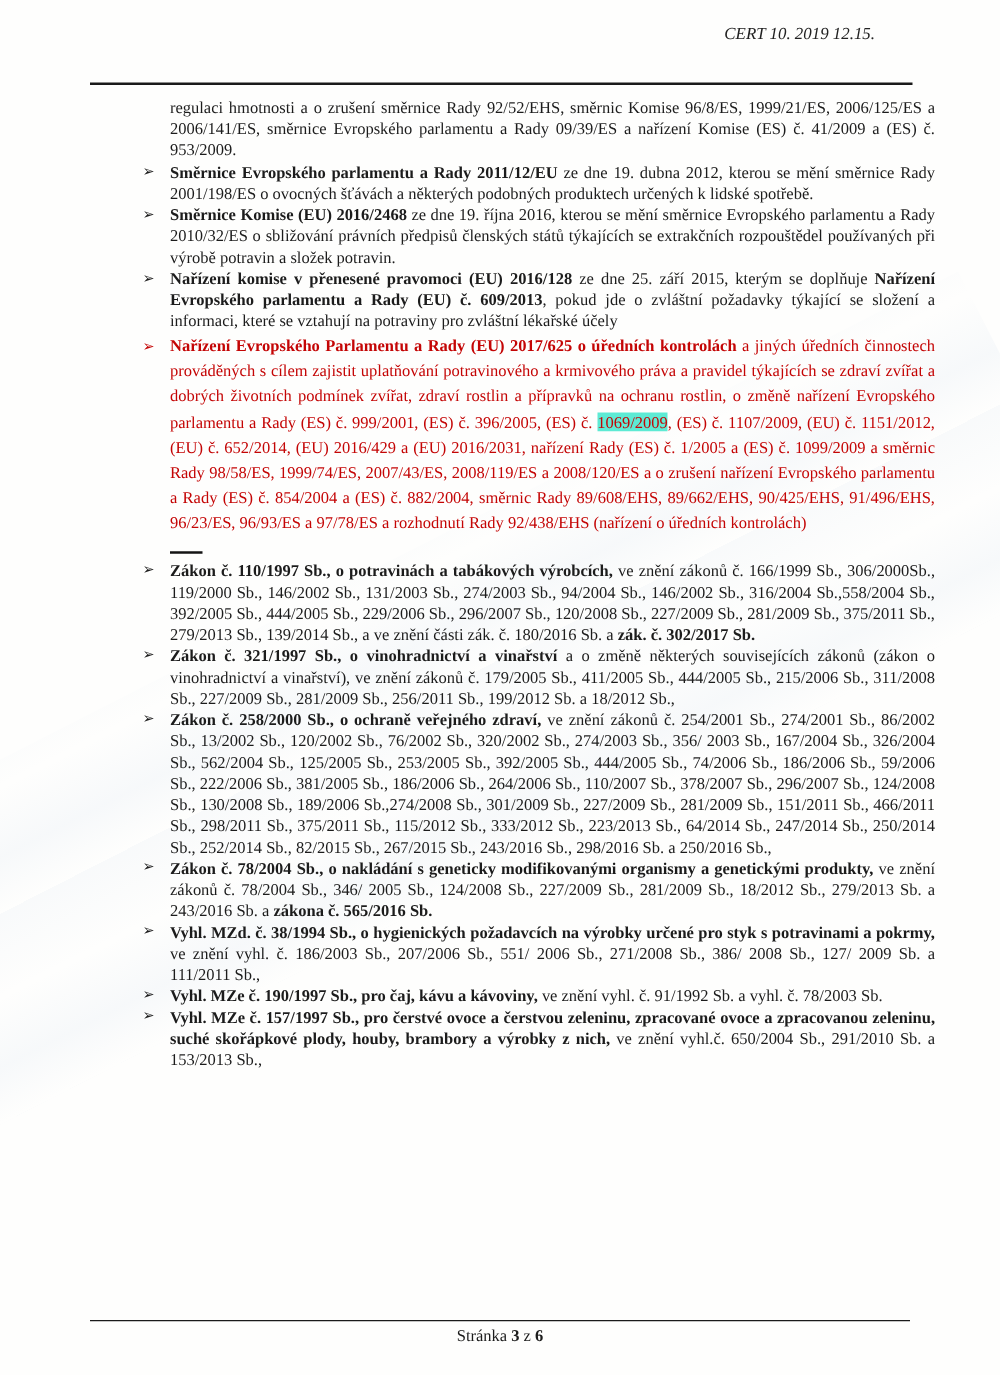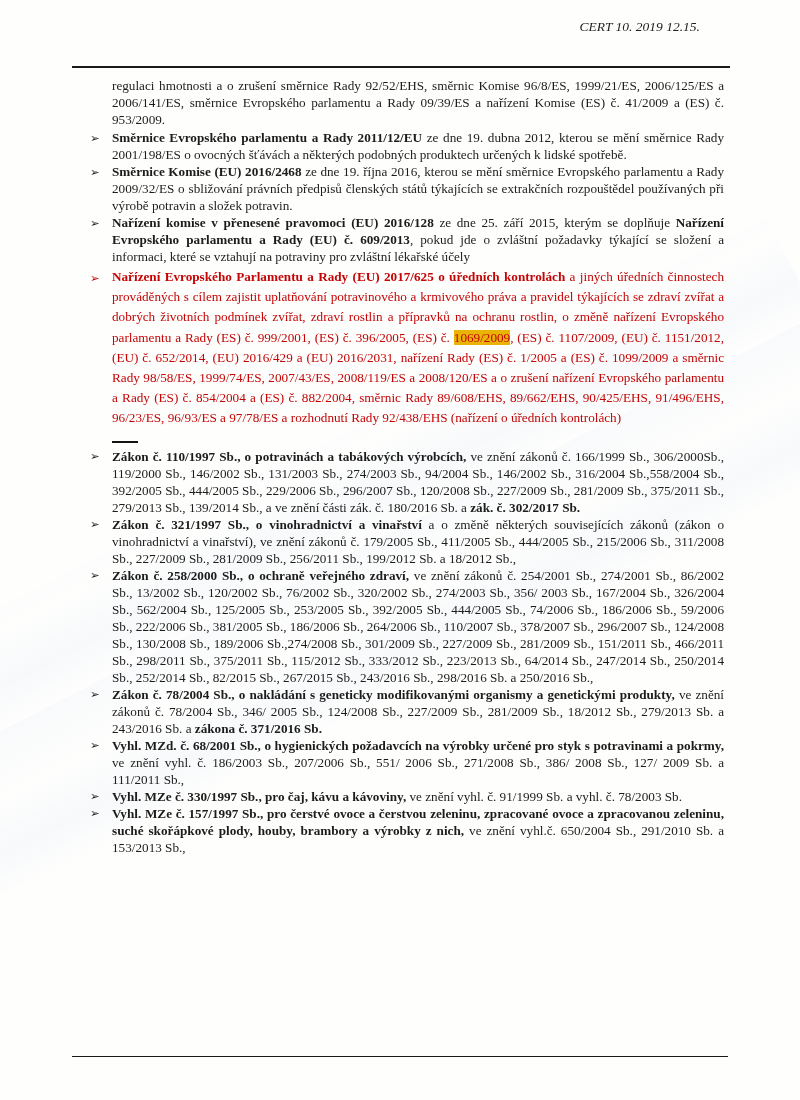--- a/index.html
+++ b/index.html
@@ -20,33 +20,33 @@
   }
   .header-ref {
     position:absolute; top:19px; right:100px;
     font-style:italic; font-size:13.5px; color:#222; z-index:2;
   }
   .top-rule {
     position:absolute; top:66px; left:72px; width:658px;
     border-top:2px solid #1a1a1a; z-index:2;
   }
   .content {
-    position:absolute; top:77px; left:112px; width:612px;
+    position:absolute; top:77px; left:136px; width:612px;
     font-size:13.2px; line-height:17px; text-align:justify; z-index:1;
   }
   .intro { margin:0 0 1px 0; }
   .item { position:relative; margin:0; }
   .marker {
     position:absolute; left:-22px; top:0.5px;
     font-size:11.5px; line-height:17px;
   }
   .b { font-weight:bold; }
   .red { color:#c40505; line-height:20.2px; margin-top:2px; }
   .red .marker { color:#c40505; line-height:20.2px; }
-  .hl { background:#eab308; }
+  .hl { background:#5eead4; }
   .short-rule {
     width:26px; border-top:2px solid #141414;
     margin:12px 0 5px 0;
   }
   .footer-rule {
     position:absolute; left:72px; width:656px; top:1056px;
     border-top:1.6px solid #1a1a1a; z-index:2;
   }
   .page-number {
     position:absolute; top:1061px; left:0; width:100%;
@@ -62,34 +62,37 @@
 
   <div class="header-ref">CERT 10. 2019 12.15.</div>
 
   <div class="top-rule"></div>
 
   <div class="content">
     <p class="intro">regulaci hmotnosti a o zrušení směrnice Rady 92/52/EHS, směrnic Komise 96/8/ES, 1999/21/ES, 2006/125/ES a 2006/141/ES, směrnice Evropského parlamentu a Rady 09/39/ES a nařízení Komise (ES) č. 41/2009 a (ES) č. 953/2009.</p>
 
     <div>
         <div class="item"><span class="marker">➢</span><span class="b">Směrnice Evropského parlamentu a Rady 2011/12/EU</span><span> ze dne 19. dubna 2012, kterou se mění směrnice Rady 2001/198/ES o ovocných šťávách a některých podobných produktech určených k lidské spotřebě.</span></div>
-        <div class="item"><span class="marker">➢</span><span class="b">Směrnice Komise (EU) 2016/2468</span><span> ze dne 19. října 2016, kterou se mění směrnice Evropského parlamentu a Rady 2009/32/ES o sbližování právních předpisů členských států týkajících se extrakčních rozpouštědel používaných při výrobě potravin a složek potravin.</span></div>
+        <div class="item"><span class="marker">➢</span><span class="b">Směrnice Komise (EU) 2016/2468</span><span> ze dne 19. října 2016, kterou se mění směrnice Evropského parlamentu a Rady 2010/32/ES o sbližování právních předpisů členských států týkajících se extrakčních rozpouštědel používaných při výrobě potravin a složek potravin.</span></div>
         <div class="item"><span class="marker">➢</span><span class="b">Nařízení komise v přenesené pravomoci (EU) 2016/128</span><span> ze dne 25. září 2015, kterým se doplňuje </span><span class="b">Nařízení Evropského parlamentu a Rady (EU) č. 609/2013</span><span>, pokud jde o zvláštní požadavky týkající se složení a informaci, které se vztahují na potraviny pro zvláštní lékařské účely</span></div>
         <div class="item red"><span class="marker">➢</span><span class="b">Nařízení Evropského Parlamentu a Rady (EU) 2017/625 o úředních kontrolách</span><span> a jiných úředních činnostech prováděných s cílem zajistit uplatňování potravinového a krmivového práva a pravidel týkajících se zdraví zvířat a dobrých životních podmínek zvířat, zdraví rostlin a přípravků na ochranu rostlin, o změně nařízení Evropského parlamentu a Rady (ES) č. 999/2001, (ES) č. 396/2005, (ES) č. </span><span class="hl">1069/2009</span><span>, (ES) č. 1107/2009, (EU) č. 1151/2012, (EU) č. 652/2014, (EU) 2016/429 a (EU) 2016/2031, nařízení Rady (ES) č. 1/2005 a (ES) č. 1099/2009 a směrnic Rady 98/58/ES, 1999/74/ES, 2007/43/ES, 2008/119/ES a 2008/120/ES a o zrušení nařízení Evropského parlamentu a Rady (ES) č. 854/2004 a (ES) č. 882/2004, směrnic Rady 89/608/EHS, 89/662/EHS, 90/425/EHS, 91/496/EHS, 96/23/ES, 96/93/ES a 97/78/ES a rozhodnutí Rady 92/438/EHS (nařízení o úředních kontrolách)</span></div>
       </div>
 
     <div class="short-rule"></div>
 
     <div>
         <div class="item"><span class="marker">➢</span><span class="b">Zákon č. 110/1997 Sb., o potravinách a tabákových výrobcích,</span><span> ve znění zákonů č. 166/1999 Sb., 306/2000Sb., 119/2000 Sb., 146/2002 Sb., 131/2003 Sb., 274/2003 Sb., 94/2004 Sb., 146/2002 Sb., 316/2004 Sb.,558/2004 Sb., 392/2005 Sb., 444/2005 Sb., 229/2006 Sb., 296/2007 Sb., 120/2008 Sb., 227/2009 Sb., 281/2009 Sb., 375/2011 Sb., 279/2013 Sb., 139/2014 Sb., a ve znění části zák. č. 180/2016 Sb. a </span><span class="b">zák. č. 302/2017 Sb.</span></div>
         <div class="item"><span class="marker">➢</span><span class="b">Zákon č. 321/1997 Sb., o vinohradnictví a vinařství</span><span> a o změně některých souvisejících zákonů (zákon o vinohradnictví a vinařství), ve znění zákonů č. 179/2005 Sb., 411/2005 Sb., 444/2005 Sb., 215/2006 Sb., 311/2008 Sb., 227/2009 Sb., 281/2009 Sb., 256/2011 Sb., 199/2012 Sb. a 18/2012 Sb.,</span></div>
         <div class="item"><span class="marker">➢</span><span class="b">Zákon č. 258/2000 Sb., o ochraně veřejného zdraví,</span><span> ve znění zákonů č. 254/2001 Sb., 274/2001 Sb., 86/2002 Sb., 13/2002 Sb., 120/2002 Sb., 76/2002 Sb., 320/2002 Sb., 274/2003 Sb., 356/ 2003 Sb., 167/2004 Sb., 326/2004 Sb., 562/2004 Sb., 125/2005 Sb., 253/2005 Sb., 392/2005 Sb., 444/2005 Sb., 74/2006 Sb., 186/2006 Sb., 59/2006 Sb., 222/2006 Sb., 381/2005 Sb., 186/2006 Sb., 264/2006 Sb., 110/2007 Sb., 378/2007 Sb., 296/2007 Sb., 124/2008 Sb., 130/2008 Sb., 189/2006 Sb.,274/2008 Sb., 301/2009 Sb., 227/2009 Sb., 281/2009 Sb., 151/2011 Sb., 466/2011 Sb., 298/2011 Sb., 375/2011 Sb., 115/2012 Sb., 333/2012 Sb., 223/2013 Sb., 64/2014 Sb., 247/2014 Sb., 250/2014 Sb., 252/2014 Sb., 82/2015 Sb., 267/2015 Sb., 243/2016 Sb., 298/2016 Sb. a 250/2016 Sb.,</span></div>
-        <div class="item"><span class="marker">➢</span><span class="b">Zákon č. 78/2004 Sb., o nakládání s geneticky modifikovanými organismy a genetickými produkty,</span><span> ve znění zákonů č. 78/2004 Sb., 346/ 2005 Sb., 124/2008 Sb., 227/2009 Sb., 281/2009 Sb., 18/2012 Sb., 279/2013 Sb. a 243/2016 Sb. a </span><span class="b">zákona č. 371/2016 Sb.</span></div>
-        <div class="item"><span class="marker">➢</span><span class="b">Vyhl. MZd. č. 68/2001 Sb., o hygienických požadavcích na výrobky určené pro styk s potravinami a pokrmy,</span><span> ve znění vyhl. č. 186/2003 Sb., 207/2006 Sb., 551/ 2006 Sb., 271/2008 Sb., 386/ 2008 Sb., 127/ 2009 Sb. a 111/2011 Sb.,</span></div>
-        <div class="item"><span class="marker">➢</span><span class="b">Vyhl. MZe č. 330/1997 Sb., pro čaj, kávu a kávoviny,</span><span> ve znění vyhl. č. 91/1999 Sb. a vyhl. č. 78/2003 Sb.</span></div>
+        <div class="item"><span class="marker">➢</span><span class="b">Zákon č. 78/2004 Sb., o nakládání s geneticky modifikovanými organismy a genetickými produkty,</span><span> ve znění zákonů č. 78/2004 Sb., 346/ 2005 Sb., 124/2008 Sb., 227/2009 Sb., 281/2009 Sb., 18/2012 Sb., 279/2013 Sb. a 243/2016 Sb. a </span><span class="b">zákona č. 565/2016 Sb.</span></div>
+        <div class="item"><span class="marker">➢</span><span class="b">Vyhl. MZd. č. 38/1994 Sb., o hygienických požadavcích na výrobky určené pro styk s potravinami a pokrmy,</span><span> ve znění vyhl. č. 186/2003 Sb., 207/2006 Sb., 551/ 2006 Sb., 271/2008 Sb., 386/ 2008 Sb., 127/ 2009 Sb. a 111/2011 Sb.,</span></div>
+        <div class="item"><span class="marker">➢</span><span class="b">Vyhl. MZe č. 190/1997 Sb., pro čaj, kávu a kávoviny,</span><span> ve znění vyhl. č. 91/1992 Sb. a vyhl. č. 78/2003 Sb.</span></div>
         <div class="item"><span class="marker">➢</span><span class="b">Vyhl. MZe č. 157/1997 Sb., pro čerstvé ovoce a čerstvou zeleninu, zpracované ovoce a zpracovanou zeleninu, suché skořápkové plody, houby, brambory a výrobky z nich,</span><span> ve znění vyhl.č. 650/2004 Sb., 291/2010 Sb. a 153/2013 Sb.,</span></div>
       </div>
   </div>
 
   <div class="footer-rule"></div>
 
+  <div class="page-number">
+    <span>Stránka </span><span class="b">3</span><span> z </span><span class="b">6</span>
+  </div>
 
 </div>
 
 </body></html>

